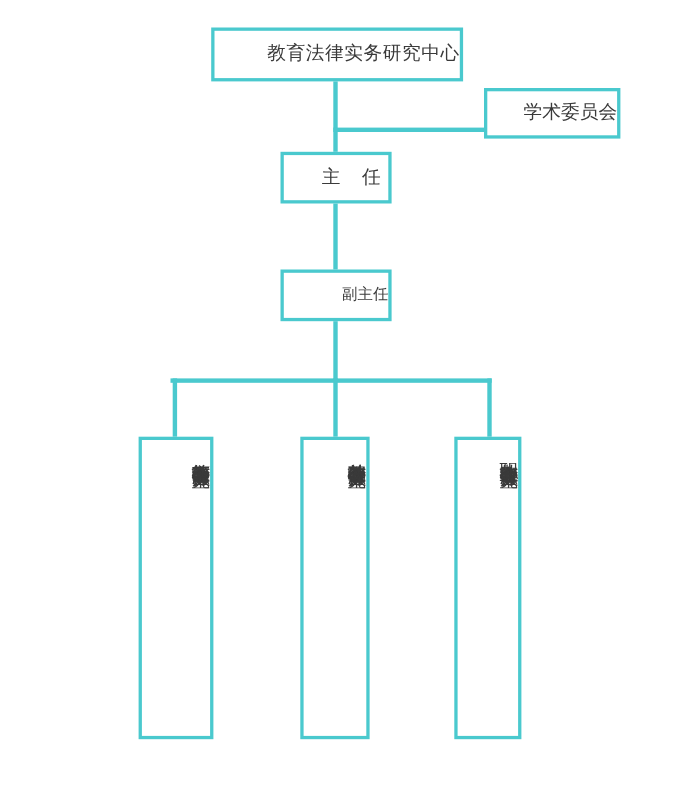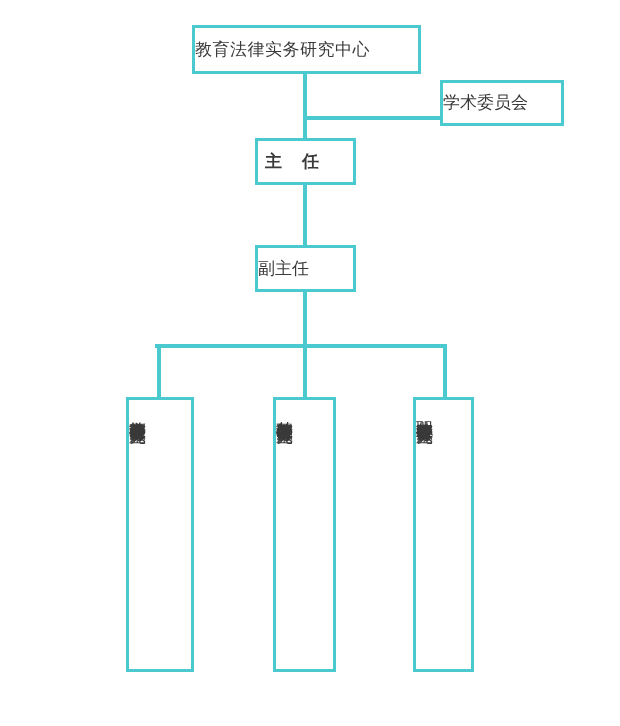--- a/index.html
+++ b/index.html
@@ -19,21 +19,21 @@
     height: 726px;
   }
   .node {
     position: absolute;
     box-sizing: border-box;
     border: 3px solid #4ac9ce;
     background: #ffffff;
     color: #3a3a3a;
     display: flex;
     align-items: center;
-    justify-content: flex-start;
+    justify-content: flex-end;
     text-align: center;
     z-index: 2;
   }
   .node-label {
     display: block;
     line-height: 1.25;
   }
 
   
   #node-center {
@@ -54,31 +54,30 @@
     font-size: 17px;
   }
 
   
   #node-director {
     left: 255px;
     top: 138px;
     width: 101px;
     height: 47px;
     font-size: 17px;
-    font-weight: bold;
   }
   #node-director .node-label { letter-spacing: 7px; text-indent: 7px; }
 
   
   #node-deputy {
     left: 255px;
     top: 245px;
     width: 101px;
     height: 47px;
-    font-size: 17px;
+    font-size: 14px;
   }
 
   
   .office {
     top: 397px;
     height: 275px;
     width: 68px;
     font-size: 17px;
     align-items: flex-start;
     padding-top: 8px;

